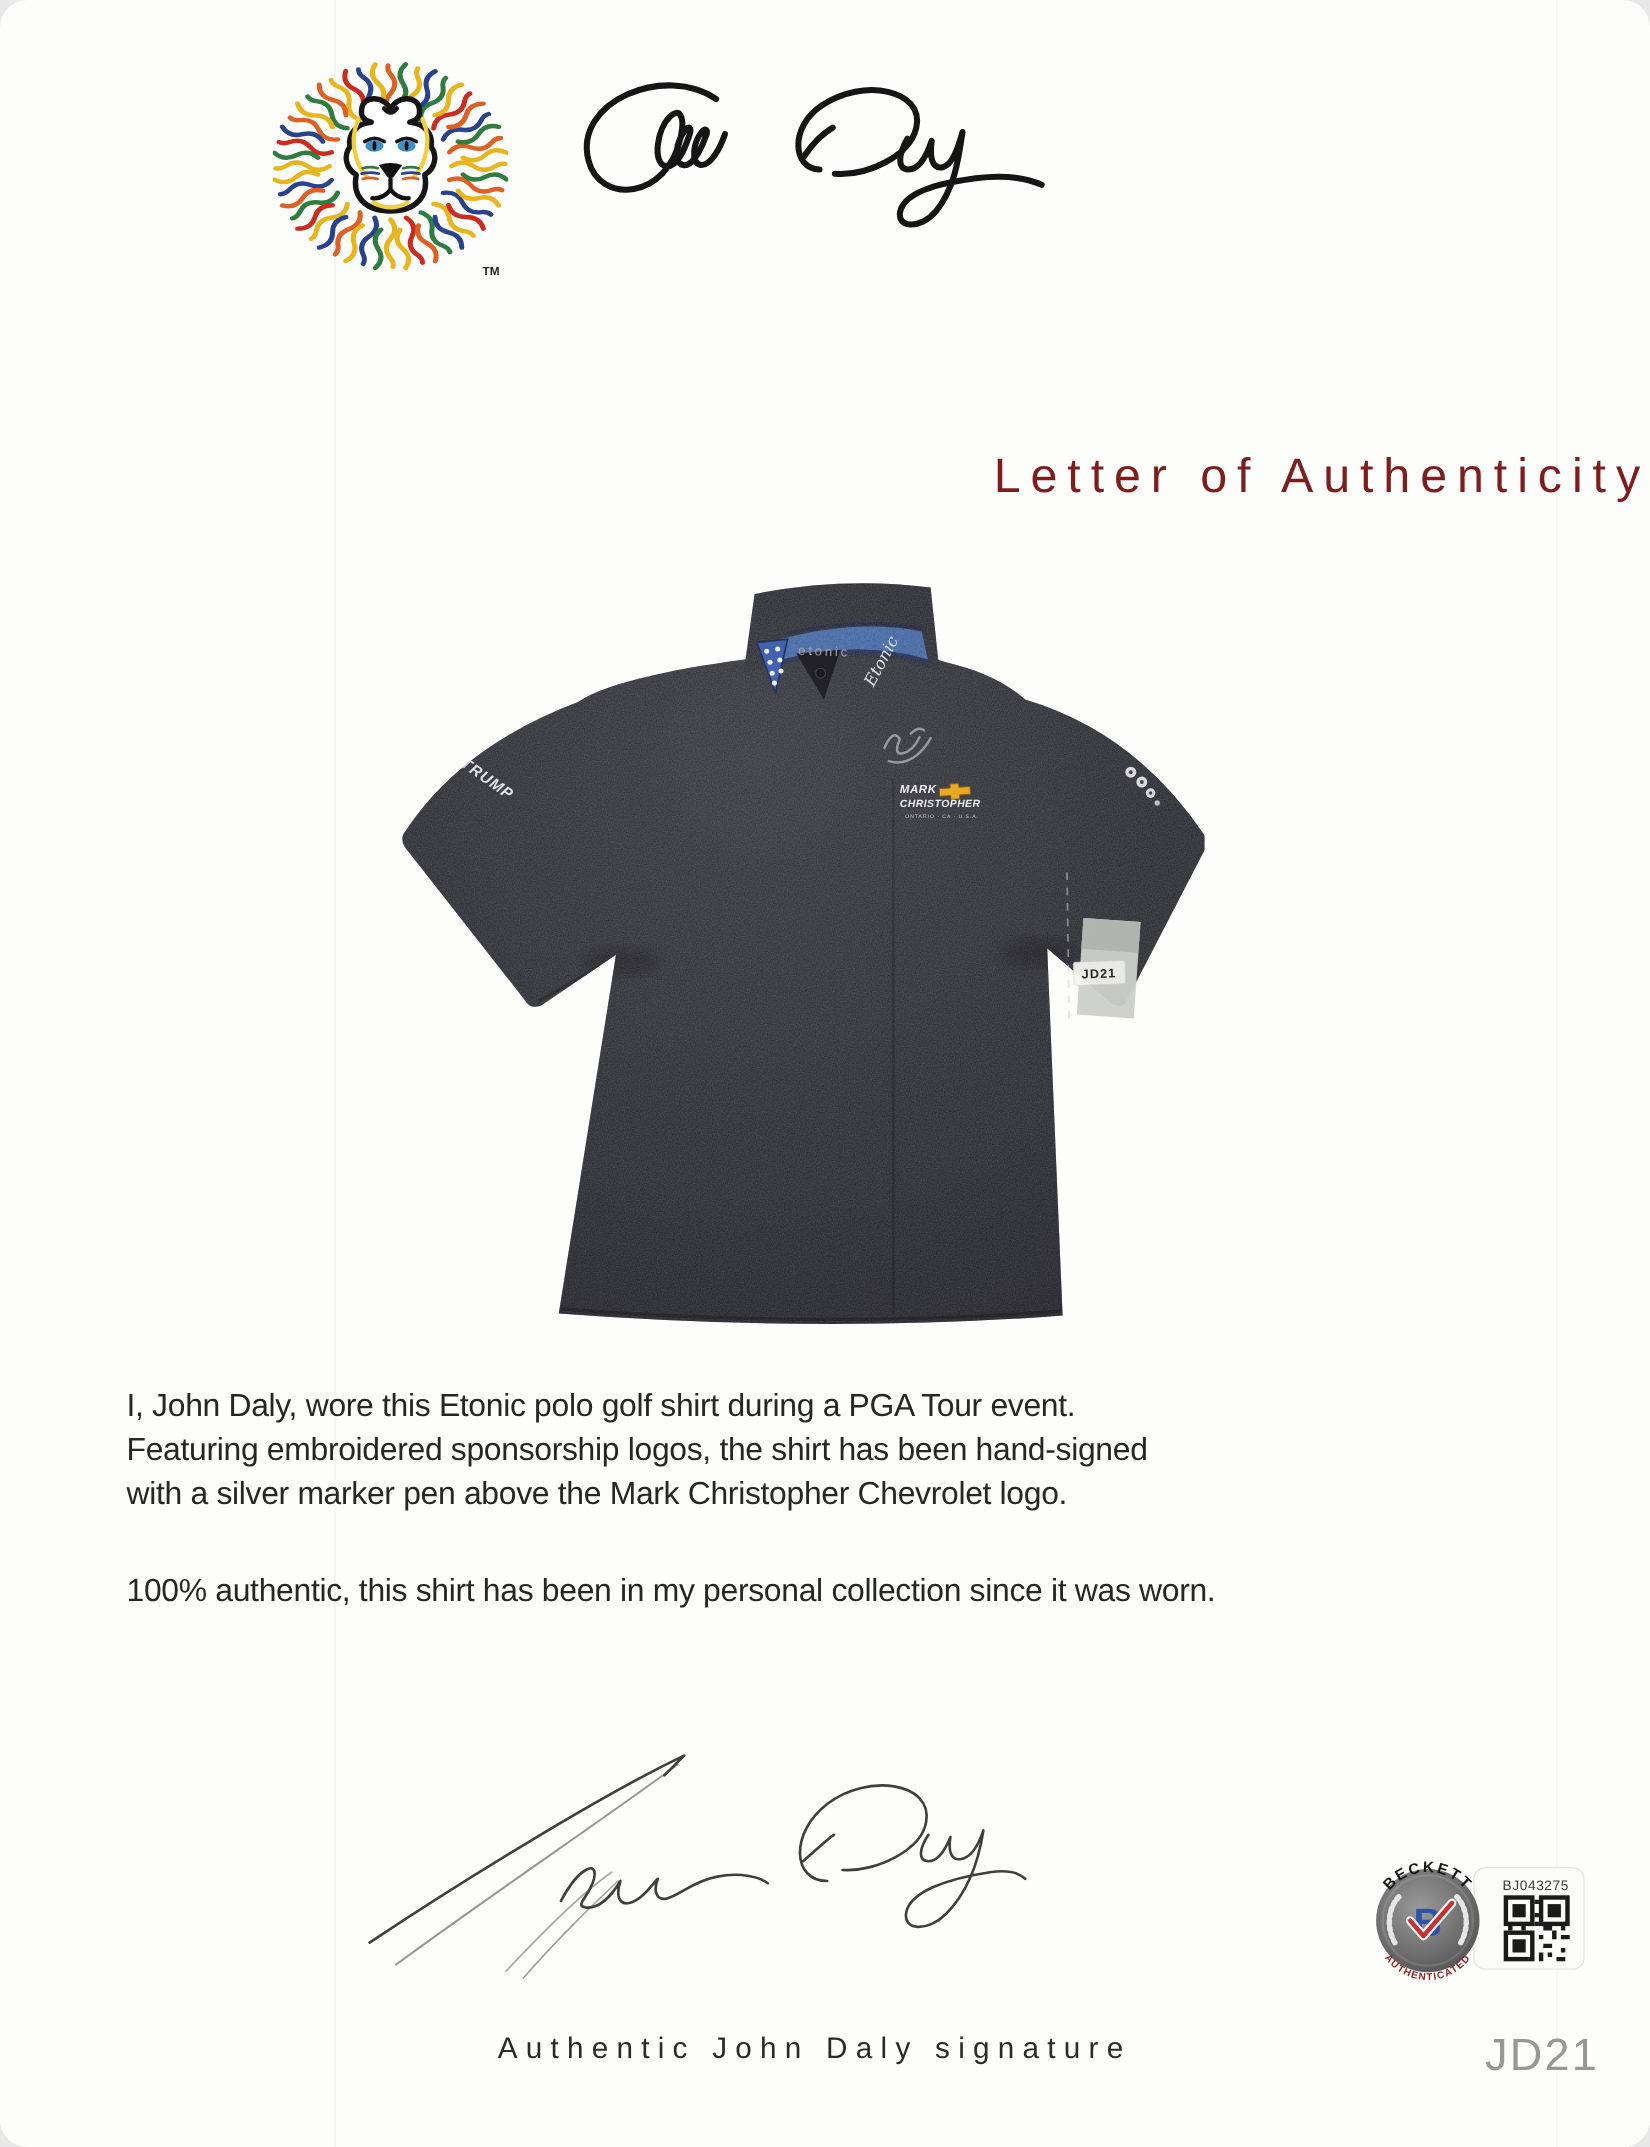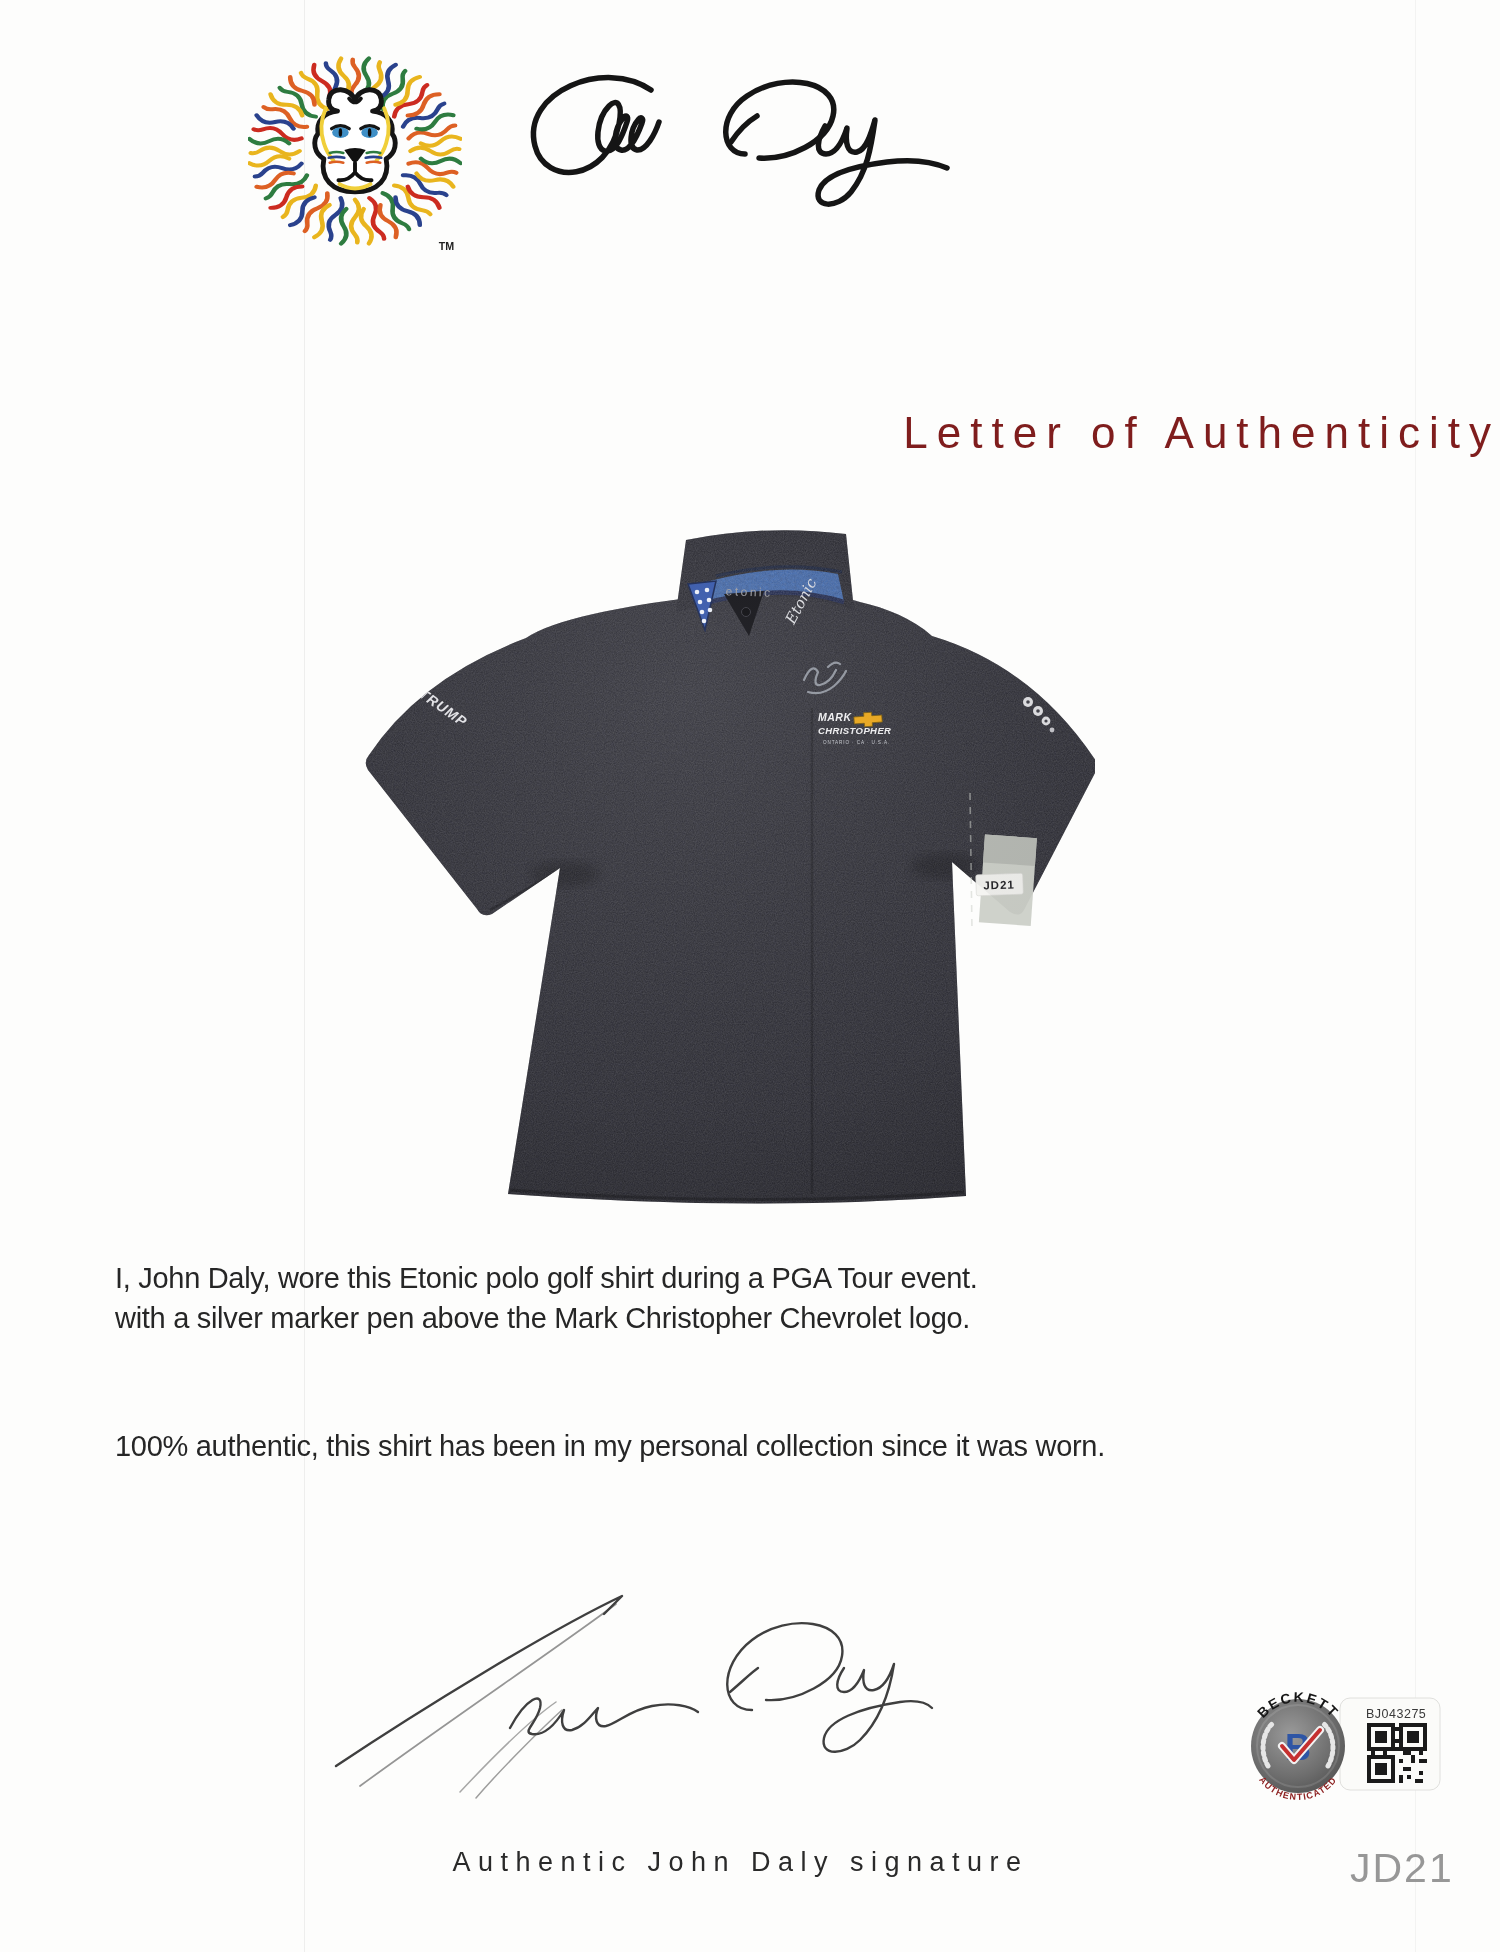--- a/index.html
+++ b/index.html
@@ -1,17 +1,17 @@
 <!DOCTYPE html>
 <html><head>
 <meta charset="utf-8">
 <style>
   html,body{margin:0;padding:0;background:#e8e8e8;}
   #page{position:relative;width:1500px;height:1952px;background:#fdfdfc;overflow:hidden;
-        font-family:"Liberation Sans",sans-serif;}
+        font-family:"Liberation Sans",sans-serif;border-radius:25px;}
   .abs{position:absolute;}
   .scanline{position:absolute;top:0;bottom:0;width:1px;background:rgba(110,110,110,.10);}
   #title{left:0;right:0;top:408px;text-align:right;font-size:44px;letter-spacing:9px;
          color:#7f1d1d;font-weight:400;}
   .bodytext{left:115px;color:#262626;font-size:29px;line-height:40px;letter-spacing:-0.3px;margin-top:32px;}
   #p2{top:1394px;}
   #p1{top:1226px;}
   #footer-caption{left:11px;right:30px;top:1847px;text-align:center;font-size:27px;
                   letter-spacing:7.5px;color:#2a2a2a;}
   #corner-code{left:1350px;top:1845px;font-size:41px;color:#979797;letter-spacing:2px;}
@@ -228,20 +228,21 @@
       </g>
     </g>
 
     <g clip-path="url(#shirtClip)">
       <rect x="0" y="0" width="735" height="700" fill="url(#shade)"></rect>
     </g>
   </svg>
 
   <div id="p1" class="abs bodytext">
     <div>I, John Daly, wore this Etonic polo golf shirt during a PGA Tour event.</div>
+    <div>Featuring embroidered sponsorship logos, the shirt has been hand-signed</div>
     <div>with a silver marker pen above the Mark Christopher Chevrolet logo.</div>
   </div>
   <div id="p2" class="abs bodytext">100% authentic, this shirt has been in my personal collection since it was worn.</div>
 
   <svg class="abs" style="left:300px;top:1560px" width="640" height="240" viewBox="0 0 640 240" aria-label="John Daly">
     <g fill="none" stroke="#3f3f3f" stroke-linecap="round" stroke-linejoin="round">
       <path stroke-width="2.4" d="M36,206 C120,150 250,70 322,36 L304,54"></path>
       <path stroke-width="1.7" opacity="0.55" d="M60,226 C150,160 260,86 316,44"></path>
       <path stroke-width="1.5" opacity="0.5" d="M176,238 C200,210 240,170 262,150"></path>
       <path stroke-width="1.5" opacity="0.45" d="M160,232 C190,200 230,160 256,142"></path>

